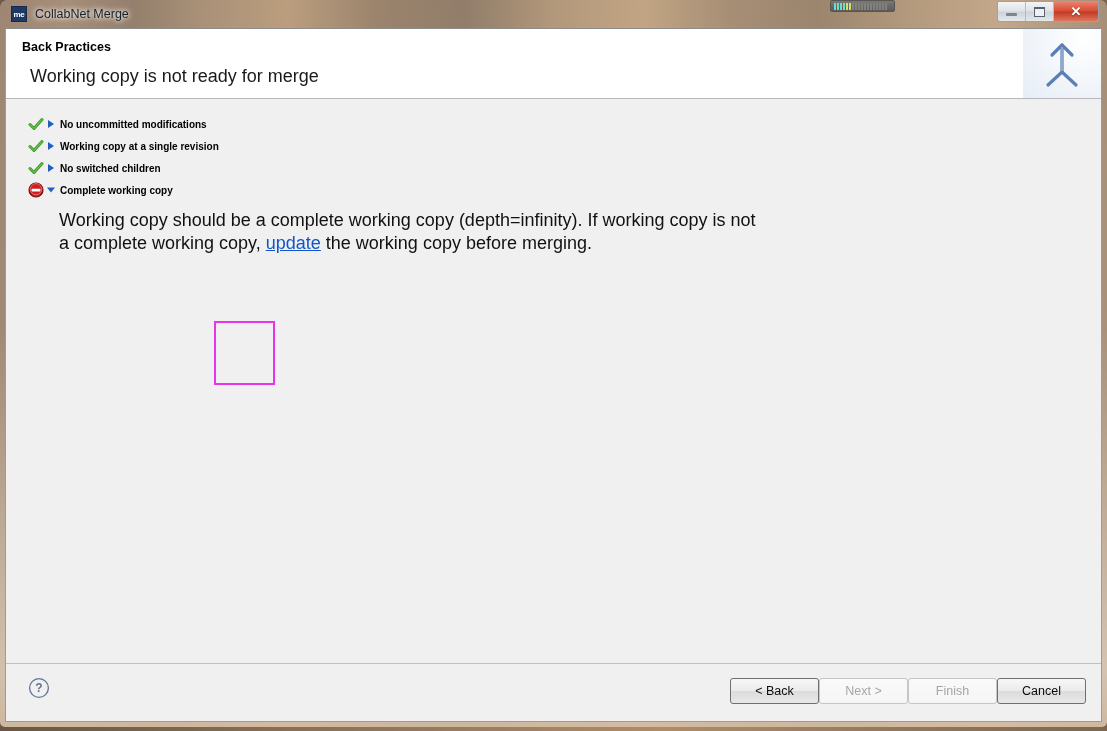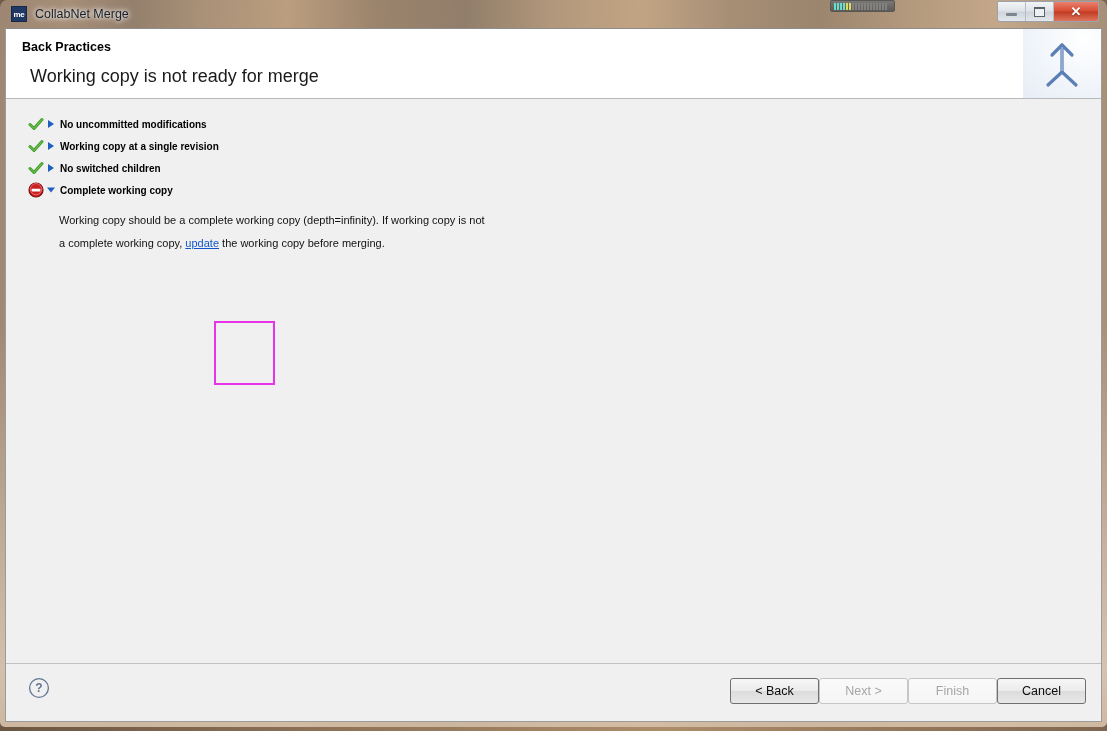--- a/index.html
+++ b/index.html
@@ -124,21 +124,21 @@
   .ck-icon svg { display: block; }
   .tri { width: 14px; flex: none; display:flex; align-items:center; justify-content:center; }
   .tri svg { display:block; }
   .ck-label {
     font-size: 10px; font-weight: bold; color: #000;
     margin-left: 2px; white-space: nowrap;
   }
 
   #detail {
     margin-top: 8px; padding-left: 53px;
-    font-size: 11px; color: #111; line-height: 23px;
+    font-size: 18px; color: #111; line-height: 23px;
   }
   #detail .ln { white-space: nowrap; }
   #update-link {
     color: #1155cc; text-decoration: underline; cursor: pointer;
   }
 
   
   #annot-box {
     position: absolute;
     left: 208px; top: 222px; width: 61px; height: 64px;

